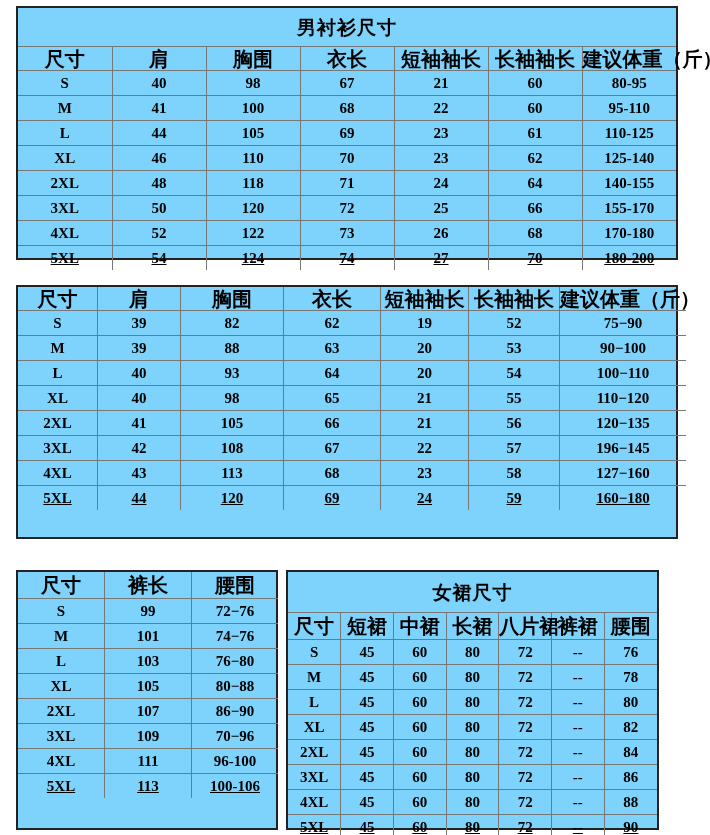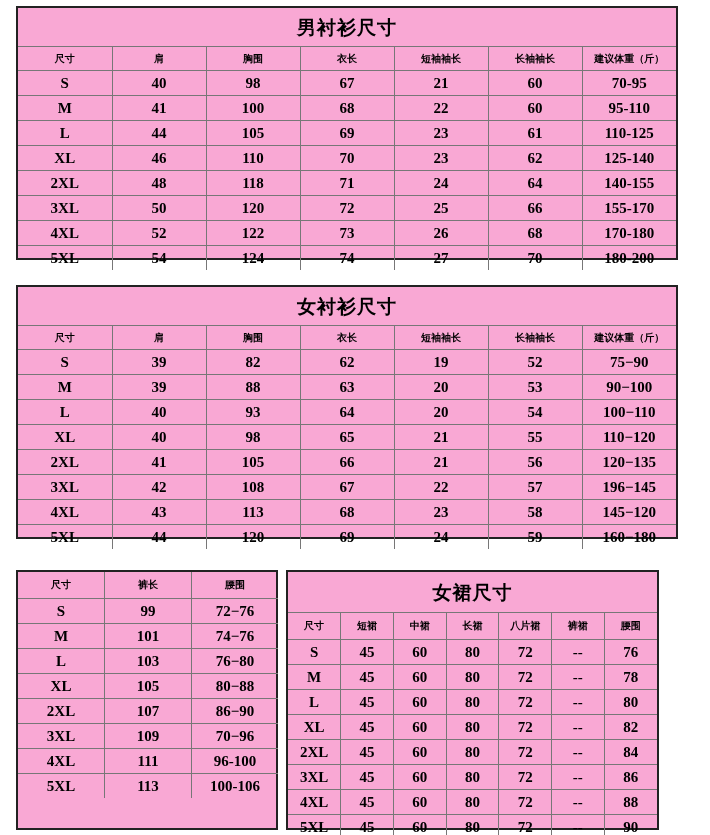--- a/index.html
+++ b/index.html
@@ -20,21 +20,21 @@
     position: relative;
     width: 710px;
     height: 835px;
     box-sizing: border-box;
   }
 
   
   .table-wrap {
     position: absolute;
     border: 2px solid #222222;
-    background: #f9a8d4;
+    background: #7dd3fc;
     box-sizing: border-box;
   }
   .table-wrap table {
     width: 100%;
     border-collapse: collapse;
     table-layout: fixed;
   }
   .table-wrap td {
     border: 1px solid #777777;
     text-align: center;
@@ -48,29 +48,30 @@
     border-top: none;
   }
   .table-wrap td:first-child {
     border-left: none;
   }
   .table-wrap td:last-child {
     border-right: none;
   }
   .table-wrap tr:last-child td {
     border-bottom: none;
+    text-decoration: underline;
   }
 
   .title-cell {
     font-size: 19px;
     letter-spacing: 1px;
     font-weight: bold;
   }
   .head-cell {
-    font-size: 10px;
+    font-size: 20px;
     letter-spacing: 0px;
   }
   .data-cell {
     font-size: 15px;
   }
   .size-cell {
     font-size: 15px;
   }
 
   
@@ -117,21 +118,21 @@
             <td class="head-cell" style="width: 90px;">长袖袖长</td>
             <td class="head-cell" style="width: 126px;">建议体重（斤）</td>
           </tr>
           <tr>
             <td class="size-cell">S</td>
             <td class="data-cell">40</td>
             <td class="data-cell">98</td>
             <td class="data-cell">67</td>
             <td class="data-cell">21</td>
             <td class="data-cell">60</td>
-            <td class="data-cell">70-95</td>
+            <td class="data-cell">80-95</td>
           </tr>
           <tr>
             <td class="size-cell">M</td>
             <td class="data-cell">41</td>
             <td class="data-cell">100</td>
             <td class="data-cell">68</td>
             <td class="data-cell">22</td>
             <td class="data-cell">60</td>
             <td class="data-cell">95-110</td>
           </tr>
@@ -190,23 +191,20 @@
             <td class="data-cell">180-200</td>
           </tr>
         </tbody>
     </table>
   </div>
 
   <div class="table-wrap" id="tbl-womens-shirt">
     <table>
       <tbody>
           <tr>
-            <td class="title-cell" colspan="7">女衬衫尺寸</td>
-          </tr>
-          <tr>
             <td class="head-cell" style="width: 79px;">尺寸</td>
             <td class="head-cell" style="width: 82px;">肩</td>
             <td class="head-cell" style="width: 102px;">胸围</td>
             <td class="head-cell" style="width: 96px;">衣长</td>
             <td class="head-cell" style="width: 87px;">短袖袖长</td>
             <td class="head-cell" style="width: 90px;">长袖袖长</td>
             <td class="head-cell" style="width: 126px;">建议体重（斤）</td>
           </tr>
           <tr>
             <td class="size-cell">S</td>
@@ -262,21 +260,21 @@
             <td class="data-cell">57</td>
             <td class="data-cell">196−145</td>
           </tr>
           <tr>
             <td class="size-cell">4XL</td>
             <td class="data-cell">43</td>
             <td class="data-cell">113</td>
             <td class="data-cell">68</td>
             <td class="data-cell">23</td>
             <td class="data-cell">58</td>
-            <td class="data-cell">145−120</td>
+            <td class="data-cell">127−160</td>
           </tr>
           <tr>
             <td class="size-cell">5XL</td>
             <td class="data-cell">44</td>
             <td class="data-cell">120</td>
             <td class="data-cell">69</td>
             <td class="data-cell">24</td>
             <td class="data-cell">59</td>
             <td class="data-cell">160−180</td>
           </tr>

